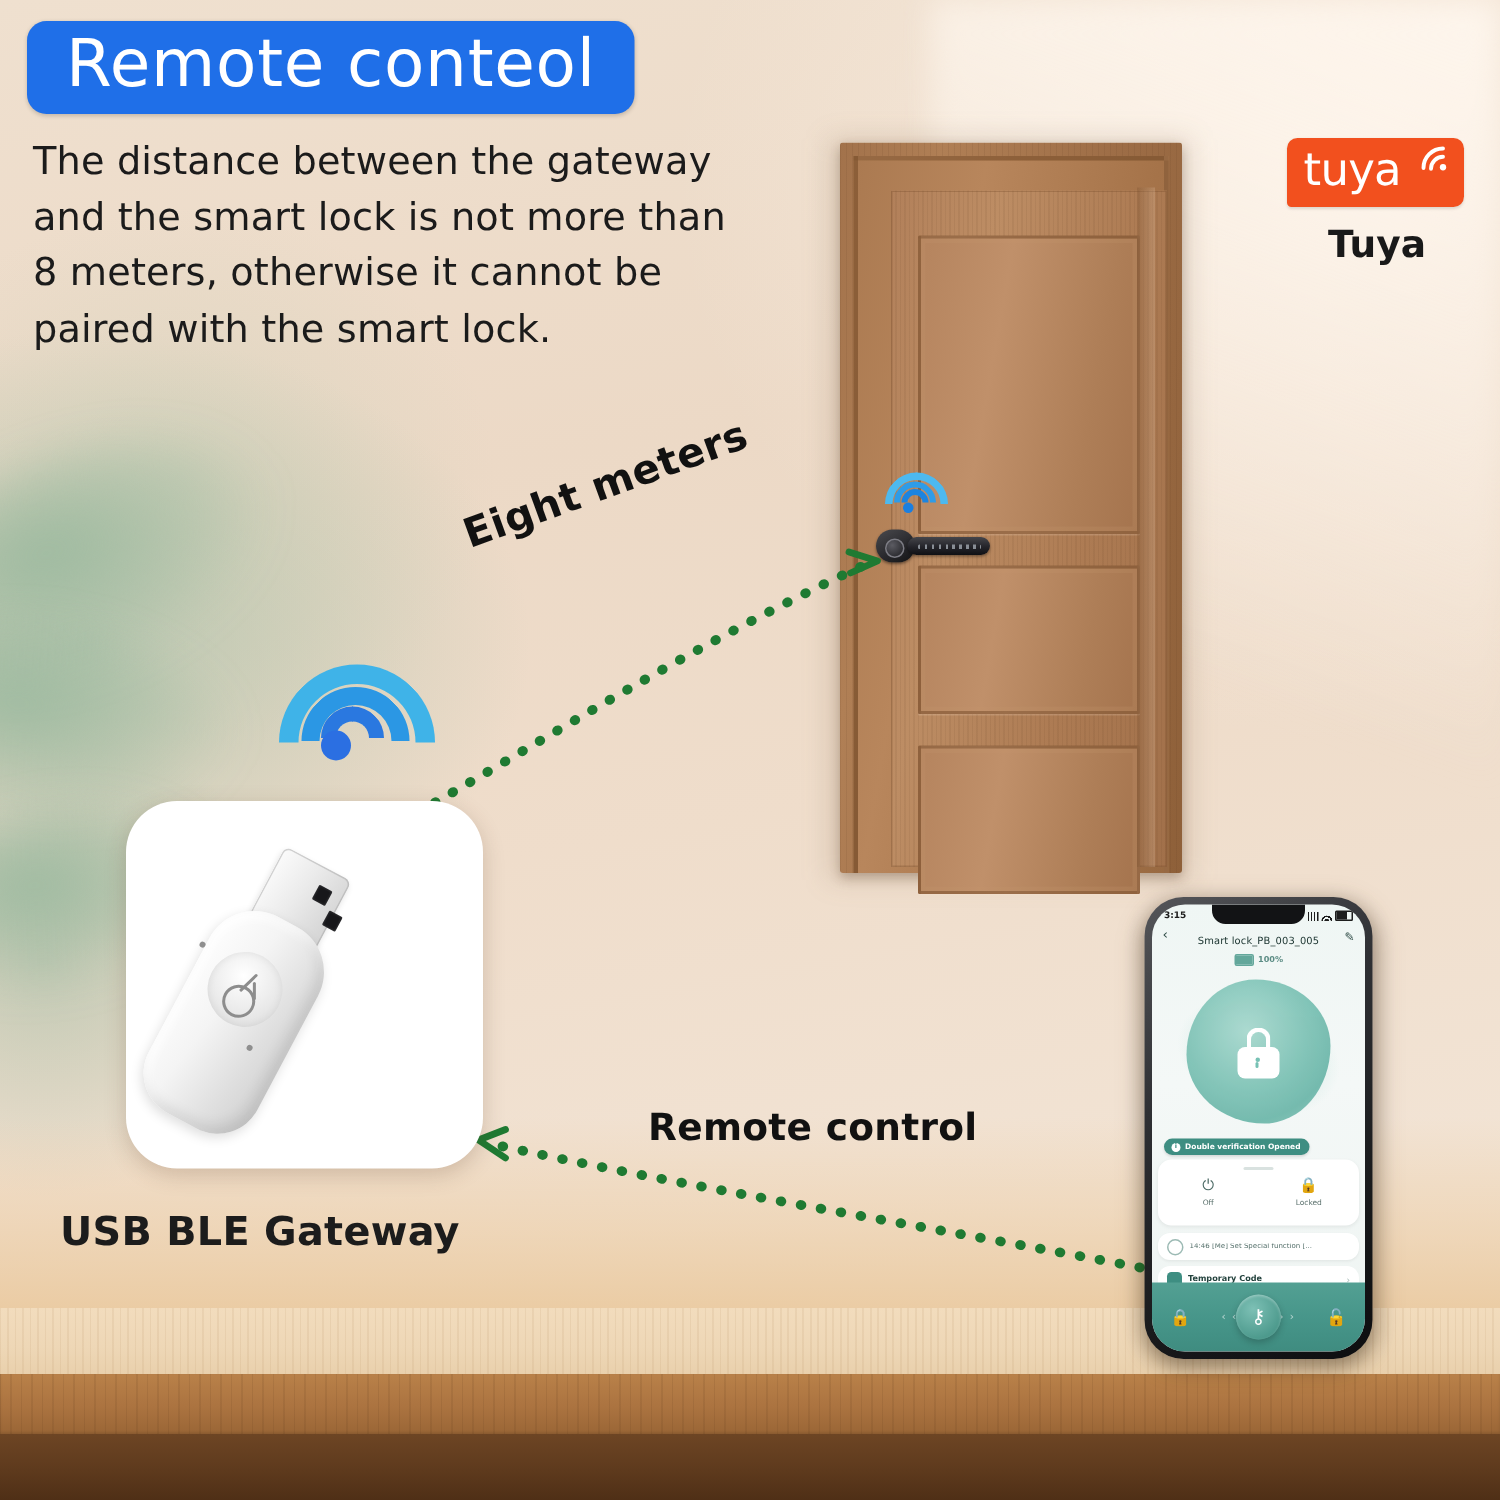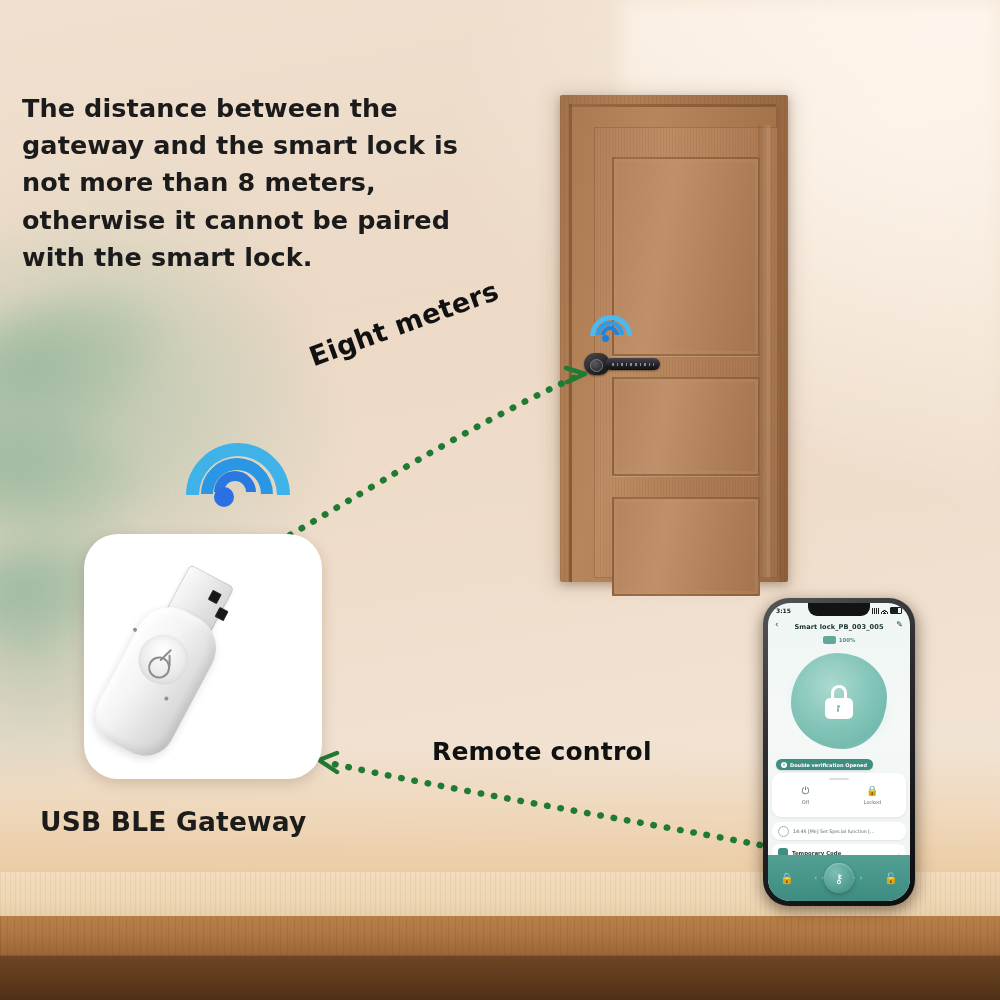--- a/index.html
+++ b/index.html
@@ -62,21 +62,21 @@
   .title-badge{
     position:absolute;left:18px;top:14px;
     padding:6px 26px 10px 26px;border-radius:13px;
     background:#1f6fe8;color:#fff;
     font-size:44px;line-height:1.05;letter-spacing:.5px;
     font-family:"DejaVu Sans","Liberation Sans",sans-serif;
     box-shadow:0 1px 3px rgba(0,0,0,.18);
   }
   .desc{
     position:absolute;left:22px;top:90px;width:470px;
-    color:#1b1b1b;font-size:25.5px;line-height:1.46;font-weight:700;
+    color:#1b1b1b;font-size:25.5px;line-height:1.46;font-weight:400;
     letter-spacing:.1px;
   }
 
   
   .tuya-wrap{position:absolute;left:858px;top:92px;width:120px;text-align:center;}
   .tuya-logo{
     position:relative;width:118px;height:46px;border-radius:7px 7px 7px 3px;
     background:#f2501e;display:block;
     box-shadow:0 1px 2px rgba(0,0,0,.12);
   }
@@ -270,21 +270,21 @@
   .wifi-mini{display:inline-block;width:7px;height:6px;
     background:radial-gradient(circle at 50% 100%,#1d1d1d 0 1.5px, transparent 1.6px),
                radial-gradient(circle at 50% 100%, transparent 0 2.5px,#1d1d1d 2.6px 3.6px, transparent 3.7px);}
   .batt-mini{display:inline-block;width:10px;height:5px;border:1px solid #1d1d1d;border-radius:1px;
     background:linear-gradient(90deg,#1d1d1d 70%,transparent 70%);}
 
   .app-header{
     position:absolute;left:0;top:16px;width:100%;height:16px;
     display:flex;align-items:center;justify-content:center;z-index:5;
   }
-  .app-title{font-size:6.6px;font-weight:700;color:#17302c;letter-spacing:.1px;}
+  .app-title{font-size:6.6px;font-weight:400;color:#17302c;letter-spacing:.1px;}
   .hdr-back{position:absolute;left:7px;top:17px;font-size:9px;color:#2d4a45;z-index:6;line-height:1;}
   .hdr-edit{position:absolute;right:7px;top:18px;font-size:8px;color:#2d4a45;z-index:6;line-height:1;transform:rotate(0deg);}
   .batt-row{
     position:absolute;left:0;top:33px;width:100%;
     display:flex;align-items:center;justify-content:center;gap:3px;z-index:5;
   }
   .batt-ic{width:11px;height:6px;border:1px solid #63a79b;border-radius:1.5px;background:linear-gradient(90deg,#63a79b 100%,transparent 0);}
   .batt-txt{font-size:5.4px;color:#5b8c84;font-weight:700;}
 
   .lock-hero{
@@ -402,20 +402,31 @@
     <span class="dot"></span>
   </div>
 
   <div class="smartlock">
     <span class="lock-body"></span>
     <span class="lock-ring"></span>
     <span class="lock-handle"></span>
     <span class="lock-keys"></span>
   </div>
 
+  <div class="tuya-wrap">
+    <div class="tuya-logo">
+      <span class="t-txt">tuya</span>
+      <svg width="26" height="22" viewBox="0 0 26 22" style="position:absolute;right:5px;top:3px;">
+        <path d="M4 17 A13 13 0 0 1 17 4" stroke="#ffffff" stroke-width="2.6" fill="none" stroke-linecap="round"></path>
+        <path d="M9 17.5 A8 8 0 0 1 17 9.5" stroke="#ffffff" stroke-width="2.6" fill="none" stroke-linecap="round"></path>
+        <circle cx="17" cy="16.5" r="2.1" fill="#ffffff"></circle>
+      </svg>
+    </div>
+    <div class="tuya-caption">Tuya</div>
+  </div>
 
   <div class="table-top"></div>
   <div class="table-edge"></div>
   <div class="table-front"></div>
 
   <svg class="path-svg">
     <path d="M290,535 C360,495 470,425 580,375" stroke="#1f7a32" stroke-width="6.5" fill="none" stroke-linecap="round" stroke-dasharray="0.5 13"></path>
     <path d="M760,845 C620,818 450,790 325,762" stroke="#1f7a32" stroke-width="6.5" fill="none" stroke-linecap="round" stroke-dasharray="0.5 13"></path>
     <path d="M566,368 L585,374 L567,382" stroke="#1f7a32" stroke-width="4.5" fill="none" stroke-linecap="round" stroke-linejoin="round"></path>
     <path d="M337,772 L319,760 L337,753" stroke="#1f7a32" stroke-width="4.5" fill="none" stroke-linecap="round" stroke-linejoin="round"></path>
@@ -519,15 +530,16 @@
       <div class="nav-bar">
         <span class="nav-ic">🔒</span>
         <span class="nav-dots">‹ ‹ ‹</span>
         <span class="nav-dots">› ›</span>
         <span class="nav-ic">🔓</span>
         <span class="nav-center">⚷</span>
       </div>
     </div>
   </div>
 
+  <div class="title-badge">Remote conteol</div>
   <div class="desc">The distance between the gateway and the smart lock is not more than 8 meters, otherwise it cannot be paired with the smart lock.</div>
 
 </div>
 
 </body></html>

